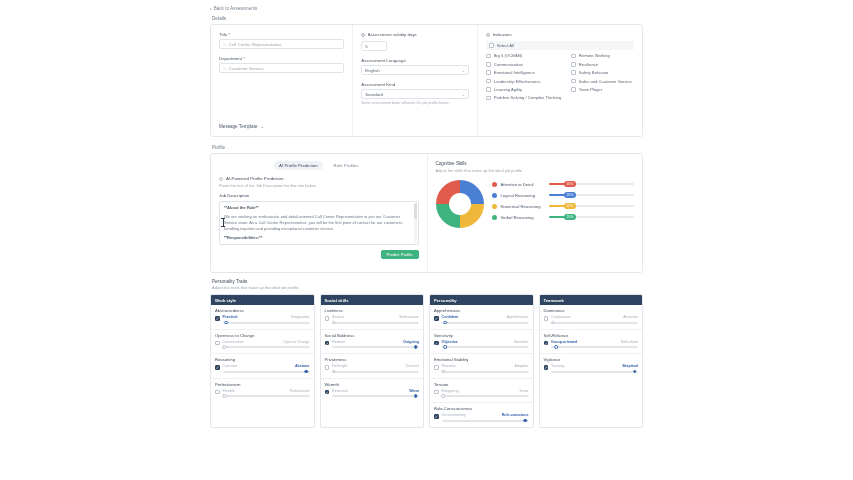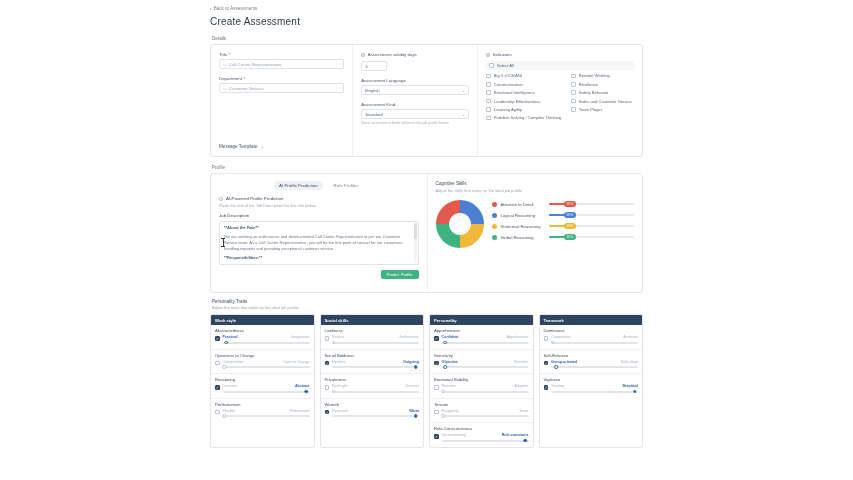--- a/index.html
+++ b/index.html
@@ -147,21 +147,20 @@
 </head>
 <body>
 
 <div class="page">
 
   <div class="back-link">
     <span class="back-chevron">‹</span>
     <span>Back to Assessments</span>
   </div>
 
-  <h1 class="page-title">Create Assessment</h1>
 
   <div class="section-label">Details</div>
 
   <div class="card details-card">
 
     <div class="col col-a">
       <div class="field">
         <span class="field-label">Title *</span>
         <div class="input">
           <span class="ph-icon">▭</span>

